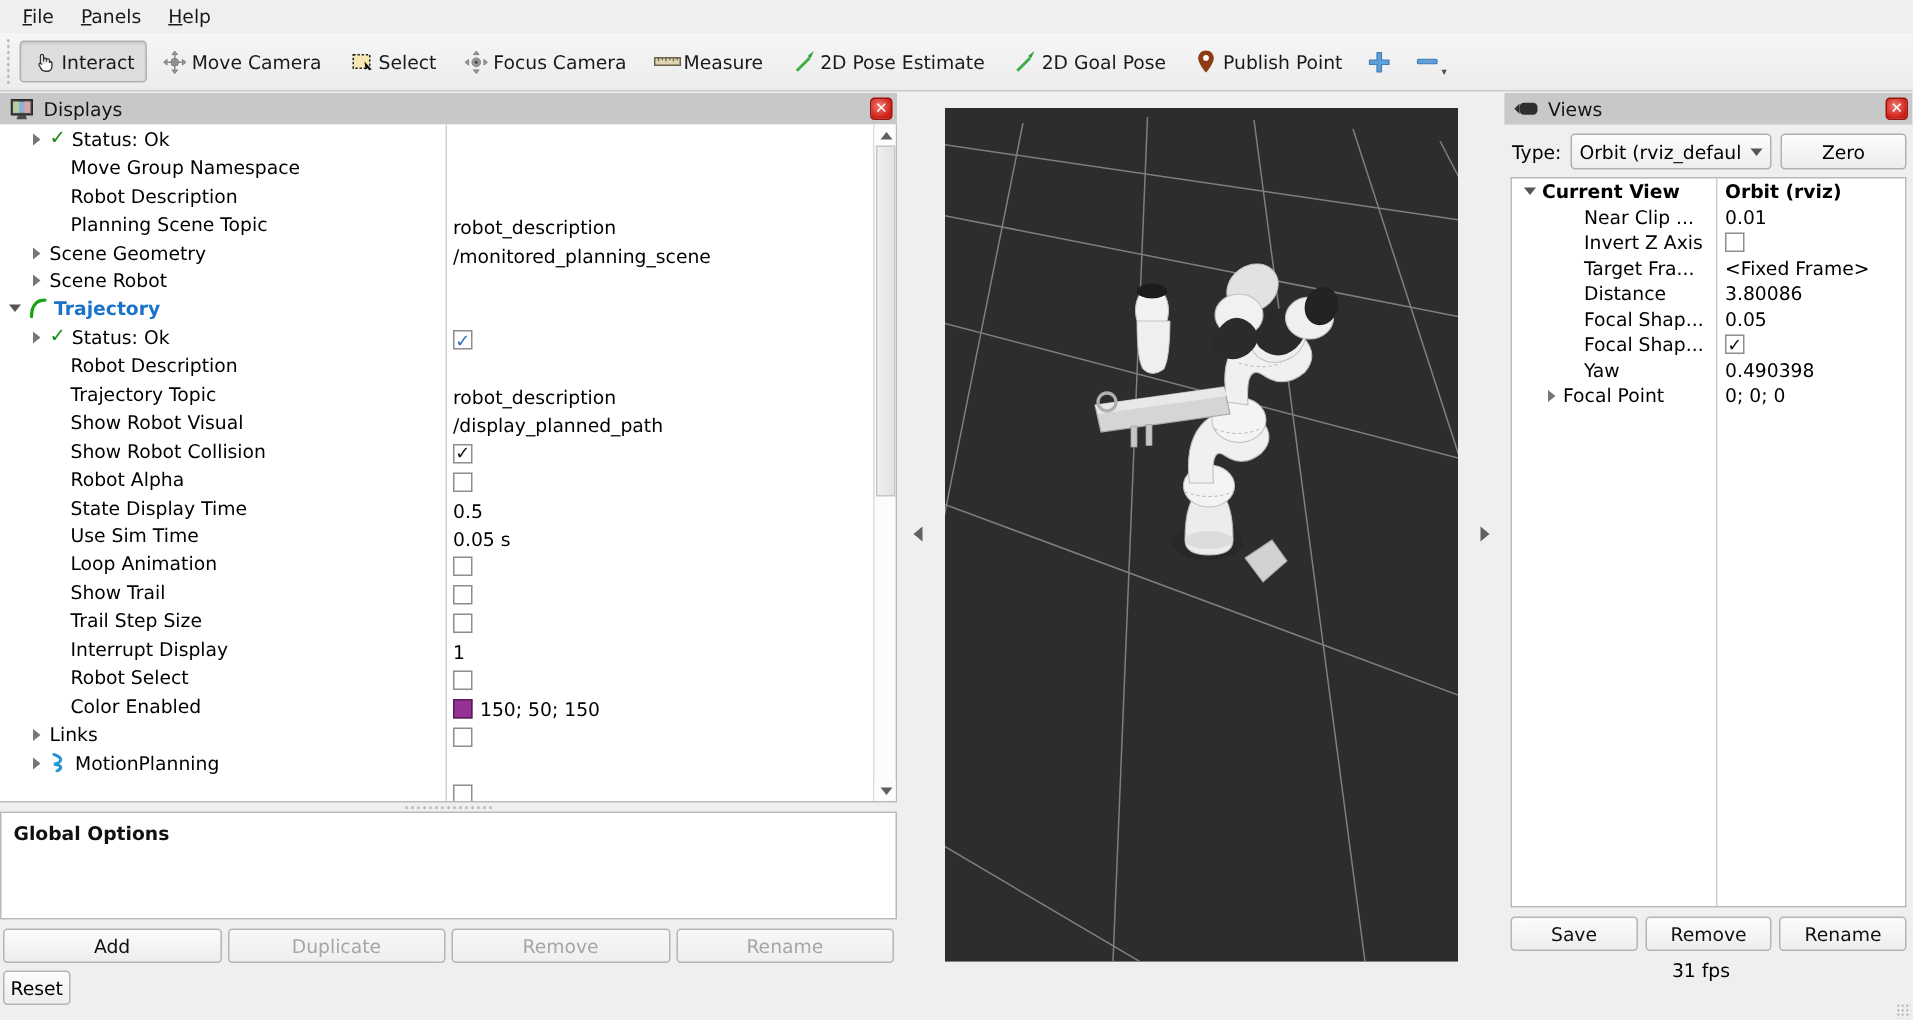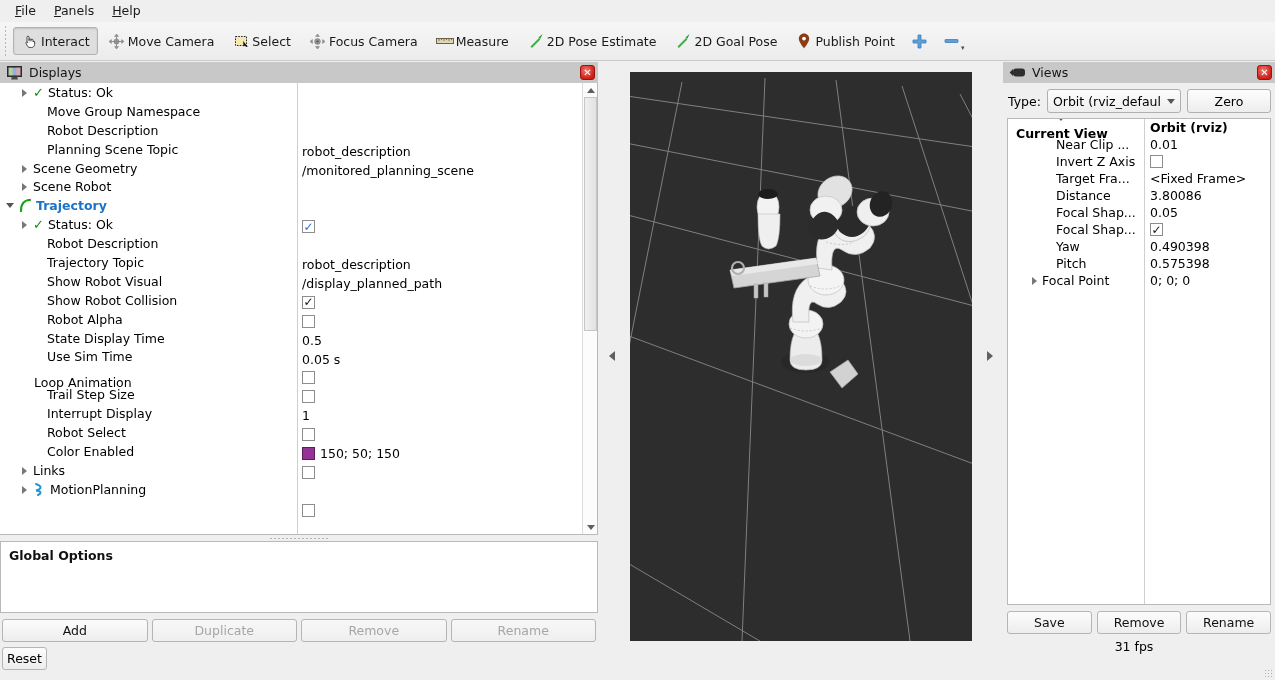--- a/index.html
+++ b/index.html
@@ -186,21 +186,21 @@
     display: flex; align-items: center; justify-content: center; cursor: default;
   }
   .vtree {
     position: relative; margin: 0 4px; height: 487px; background: #fff;
     border: 1px solid #b9b9b9; overflow: hidden;
   }
   .vrow { position: relative; height: 17px; display: flex; align-items: center; font-size: 12.5px; white-space: nowrap; }
   .vdiv { position: absolute; left: 136px; top: 0; width: 1px; height: 100%; background: #cfcfcf; }
   .vname { position: absolute; display: flex; align-items: center; gap: 3px; }
   .vval { position: absolute; left: 142px; display: flex; align-items: center; }
-  .vrow.header .vname, .vrow.header .vval { font-weight: bold; flex-direction: column; }
+  .vrow.header .vname, .vrow.header .vval { font-weight: bold; }
   .vbtnrow { display: flex; gap: 5px; padding: 6px 4px 0 4px; }
   .fps { text-align: center; padding: 5px 10px 0 0; font-size: 12.5px; }
   .grip {
     position: absolute; right: 1px; bottom: 1px; width: 10px; height: 10px;
     background-image: radial-gradient(#b0b0b0 36%, transparent 38%);
     background-size: 3px 3px;
   }
 </style>
 </head>
 <body>
@@ -451,23 +451,32 @@
           <div class="trow">
             <span class="tname" style="padding-left: 34px;">
               <span class="arrow"></span>
               <span>Use Sim Time</span>
             </span>
             <span class="tval">
               <span class="chk"></span>
             </span>
           </div>
           <div class="trow">
-            <span class="tname" style="padding-left: 34px; flex-direction: column;">
+            <span class="tname" style="padding-left: 34px;">
               <span class="arrow"></span>
               <span>Loop Animation</span>
+            </span>
+            <span class="tval">
+              <span class="chk"></span>
+            </span>
+          </div>
+          <div class="trow">
+            <span class="tname" style="padding-left: 34px;">
+              <span class="arrow"></span>
+              <span>Show Trail</span>
             </span>
             <span class="tval">
               <span class="chk"></span>
             </span>
           </div>
           <div class="trow">
             <span class="tname" style="padding-left: 34px;">
               <span class="arrow"></span>
               <span>Trail Step Size</span>
             </span>
@@ -699,27 +708,20 @@
             </span>
           </div>
           <div class="vrow">
             <span class="vname" style="left: 36px;">
               <span class="arrow"></span>
               <span>Yaw</span>
             </span>
             <span class="vval">0.490398</span>
           </div>
           <div class="vrow">
-            <span class="vname" style="left: 36px;">
-              <span class="arrow"></span>
-              <span>Pitch</span>
-            </span>
-            <span class="vval">0.575398</span>
-          </div>
-          <div class="vrow">
             <span class="vname" style="left: 22px;">
               <span class="arrow right"></span>
               <span>Focal Point</span>
             </span>
             <span class="vval">0; 0; 0</span>
           </div>
         </div>
     </div>
 
     <div class="vbtnrow">

